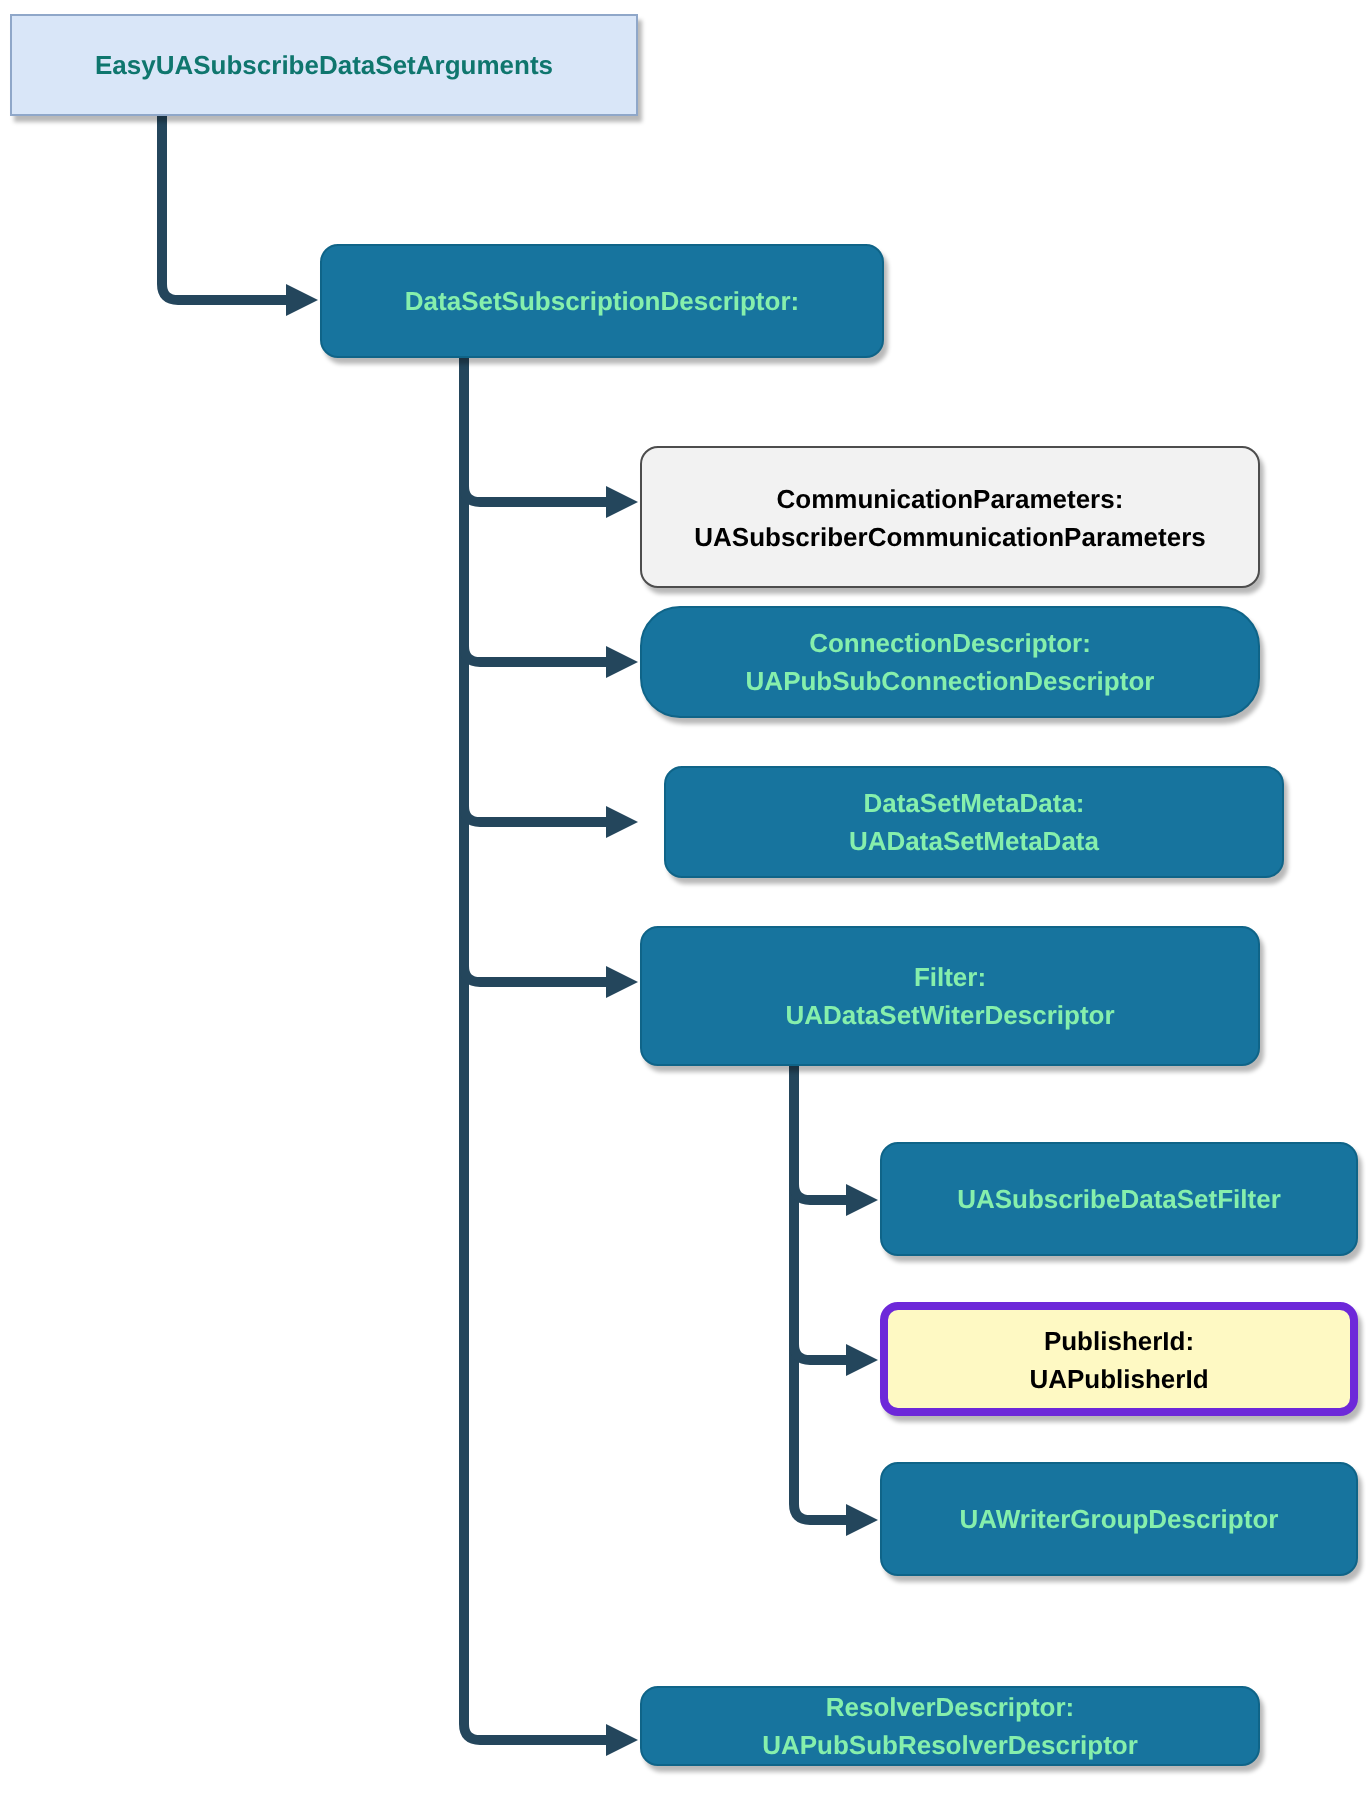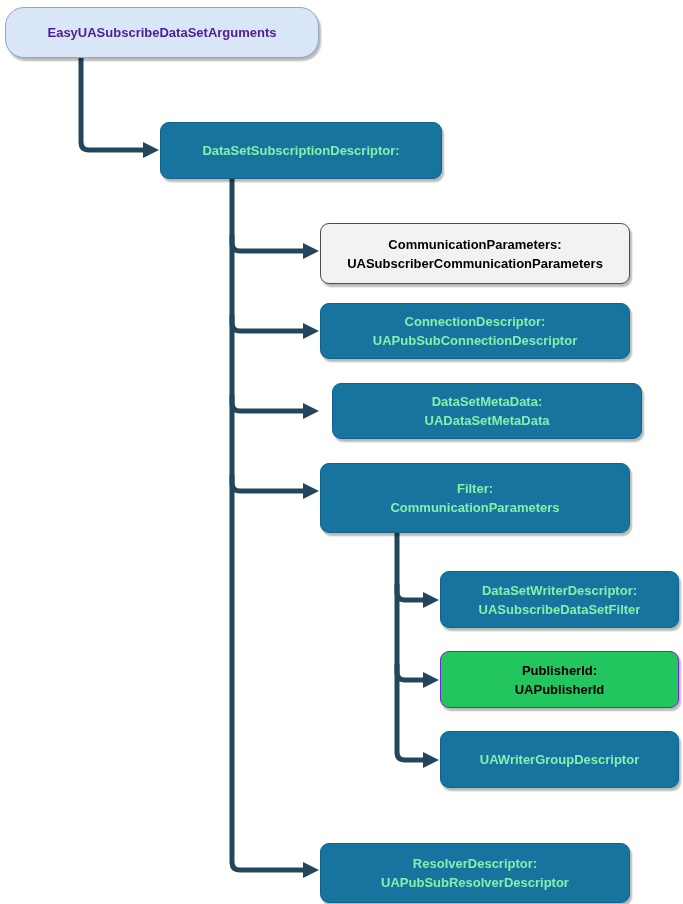--- a/index.html
+++ b/index.html
@@ -22,35 +22,35 @@
     justify-content: center;
     text-align: center;
     font-weight: bold;
     font-size: 13px;
     line-height: 19px;
     border-radius: 9px;
     box-shadow: 2px 3px 2px rgba(0,0,0,0.28);
     padding: 2px 6px;
   }
   .node.teal  { background: #17749E; border: 1px solid #0F6488; color: #86efac; }
-  .node.blue  { background: #D9E6F8; border: 1px solid #8FA7C9; color: #4c1d95; border-radius: 19px; }
+  .node.blue  { background: #D9E6F8; border: 1px solid #8FA7C9; color: #0f766e; border-radius: 0; }
   .node.gray  { background: #F2F2F2; border: 1px solid #4D4D4D; color: #000000; }
-  .node.green { background: #22c55e; border: 1px solid #6d28d9; color: #000000; }
+  .node.green { background: #fef9c3; border: 4px solid #6d28d9; color: #000000; }
 
   
   .n-root     { left: 5px;   top: 7px;   width: 314px; height: 51px; }
   .n-dssd     { left: 160px; top: 122px; width: 282px; height: 57px; }
-  .n-comm     { left: 320px; top: 223px; width: 310px; height: 61px; }
-  .n-conn     { left: 320px; top: 303px; width: 310px; height: 56px; }
+  .n-comm     { left: 320px; top: 223px; width: 310px; height: 71px; }
+  .n-conn     { left: 320px; top: 303px; width: 310px; height: 56px; border-radius: 20px; }
   .n-meta     { left: 332px; top: 383px; width: 310px; height: 56px; }
   .n-filter   { left: 320px; top: 463px; width: 310px; height: 70px; }
   .n-dswd     { left: 440px; top: 571px; width: 239px; height: 57px; }
   .n-pub      { left: 440px; top: 651px; width: 239px; height: 57px; }
   .n-wgd      { left: 440px; top: 731px; width: 239px; height: 57px; }
-  .n-resolver { left: 320px; top: 843px; width: 310px; height: 60px; }
+  .n-resolver { left: 320px; top: 843px; width: 310px; height: 40px; }
 
   .wire   { fill: none; stroke: #24465C; stroke-width: 5px; }
   .arrow  { fill: #24465C; stroke: none; }
 </style>
 </head>
 <body>
 
 <div id="canvas">
 
   <svg class="wires" width="683" height="904" viewBox="0 0 683 904" aria-hidden="true">
@@ -114,25 +114,24 @@
     <span>UAPubSubConnectionDescriptor</span>
   </div>
 
   <div class="node teal n-meta">
     <span>DataSetMetaData:</span>
     <span>UADataSetMetaData</span>
   </div>
 
   <div class="node teal n-filter">
     <span>Filter:</span>
-    <span>CommunicationParameters</span>
+    <span>UADataSetWiterDescriptor</span>
   </div>
 
   <div class="node teal n-dswd">
-    <span>DataSetWriterDescriptor:</span>
     <span>UASubscribeDataSetFilter</span>
   </div>
 
   <div class="node green n-pub">
     <span>PublisherId:</span>
     <span>UAPublisherId</span>
   </div>
 
   <div class="node teal n-wgd">
     <span>UAWriterGroupDescriptor</span>

